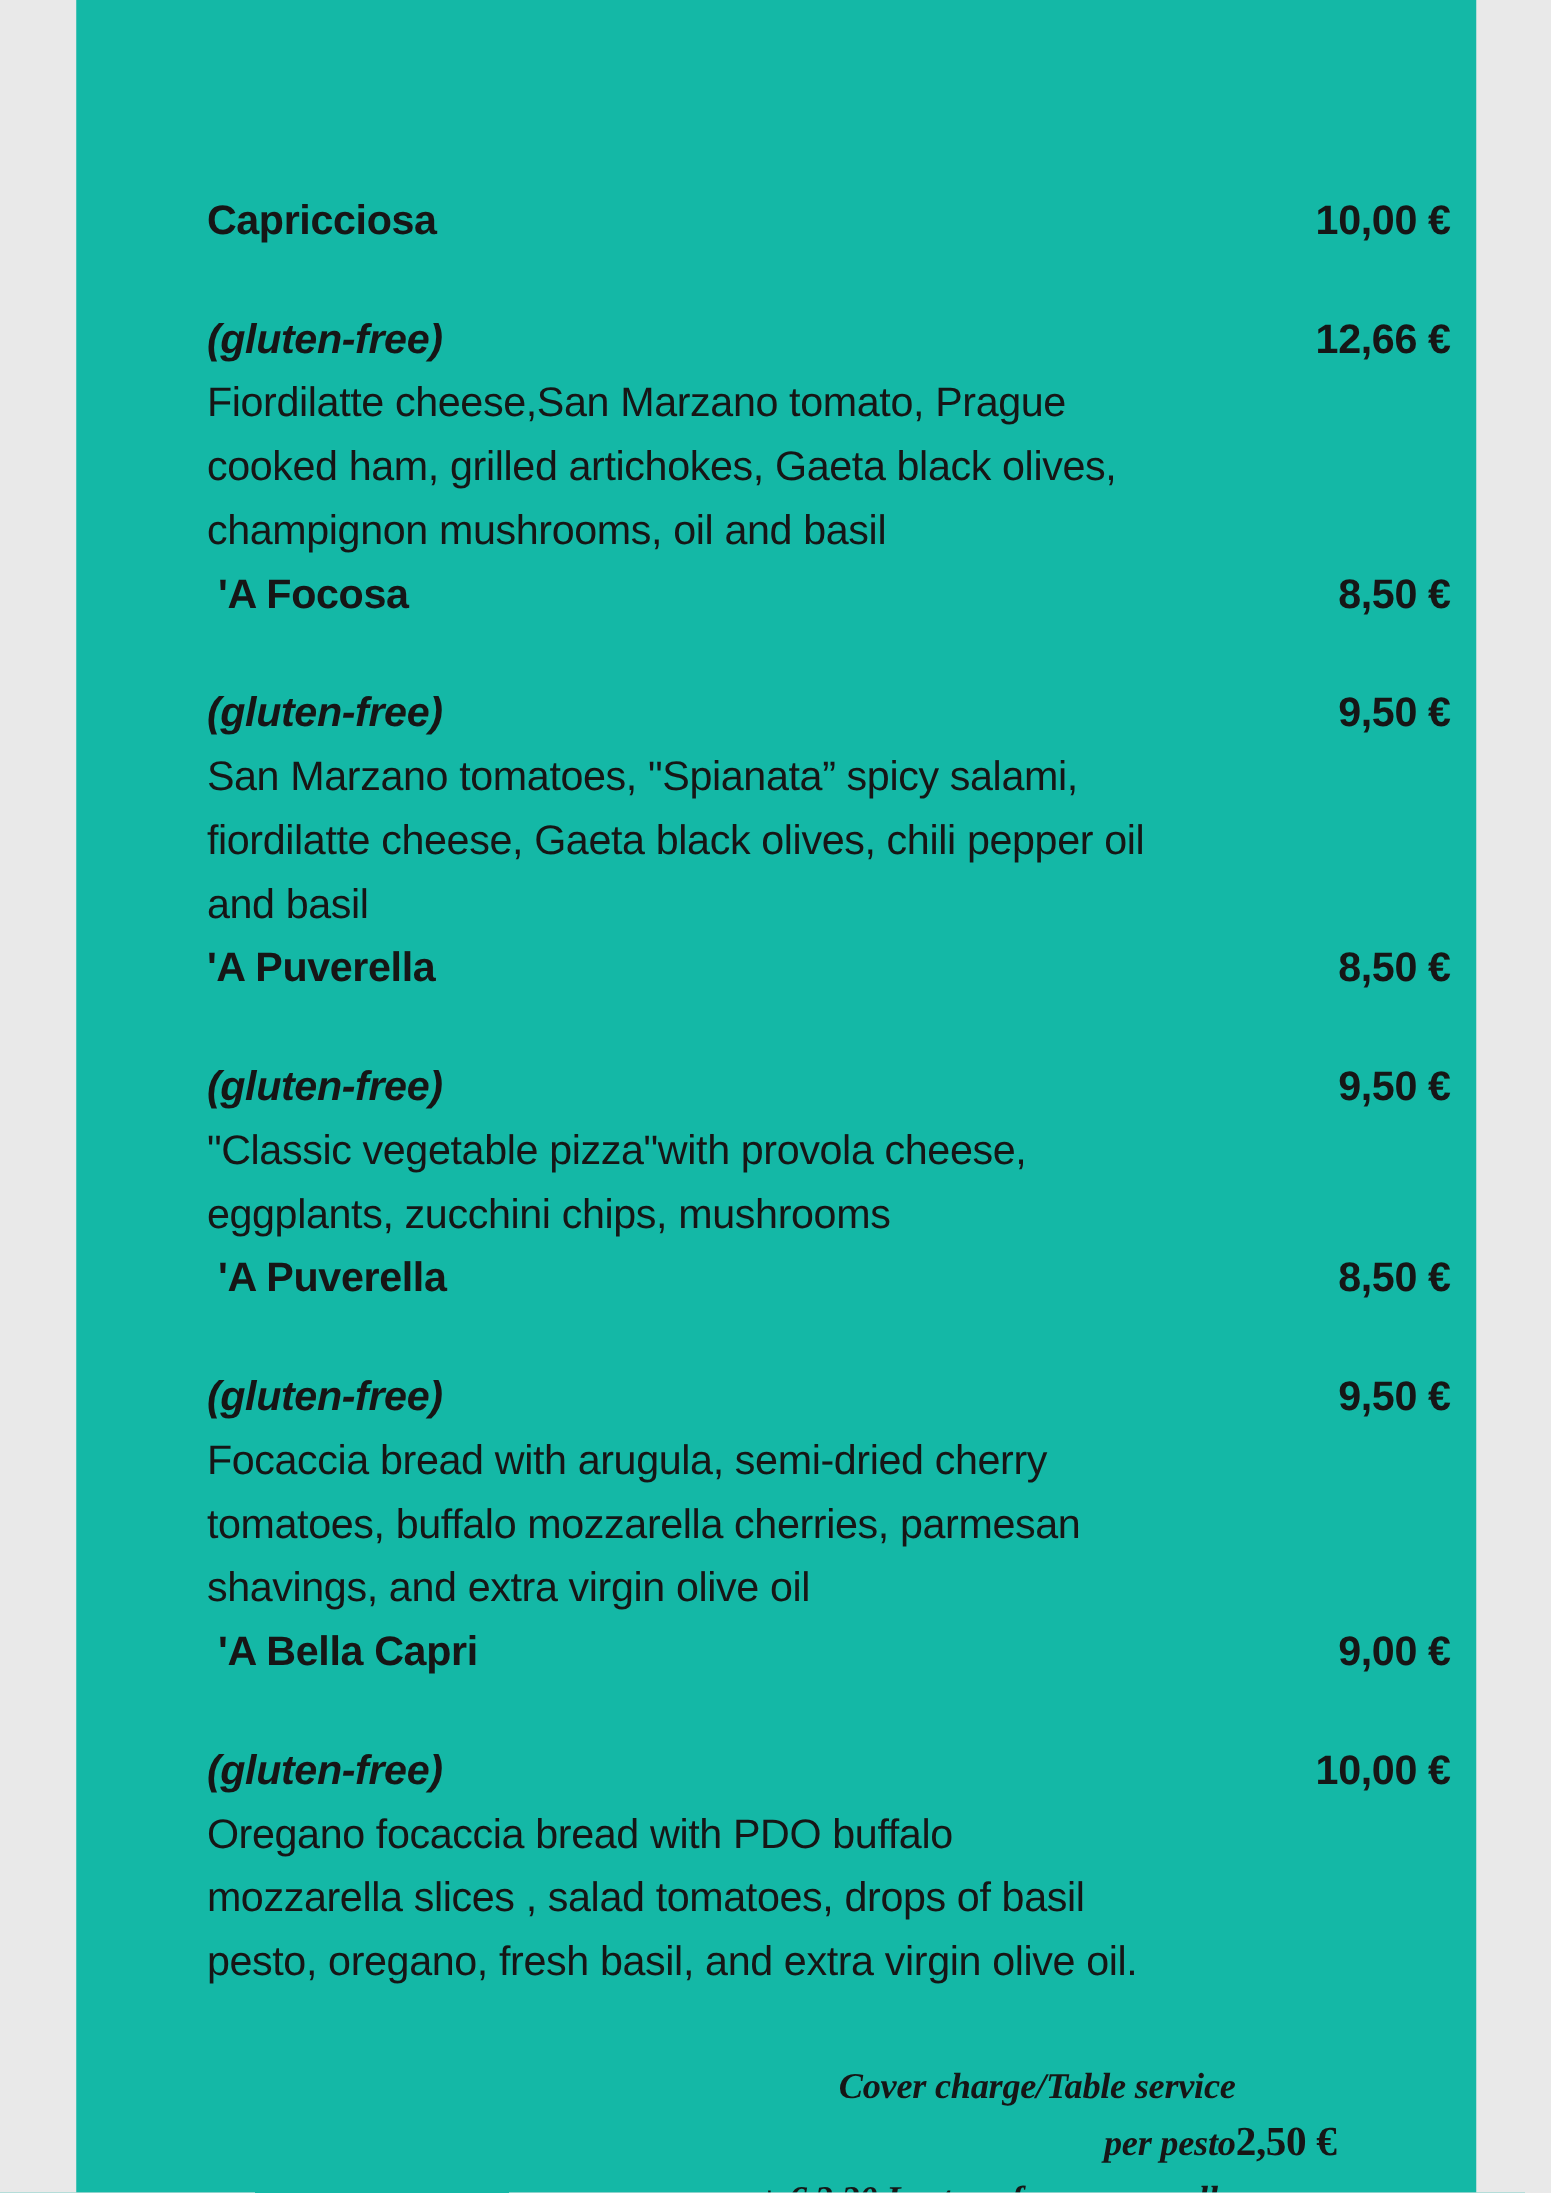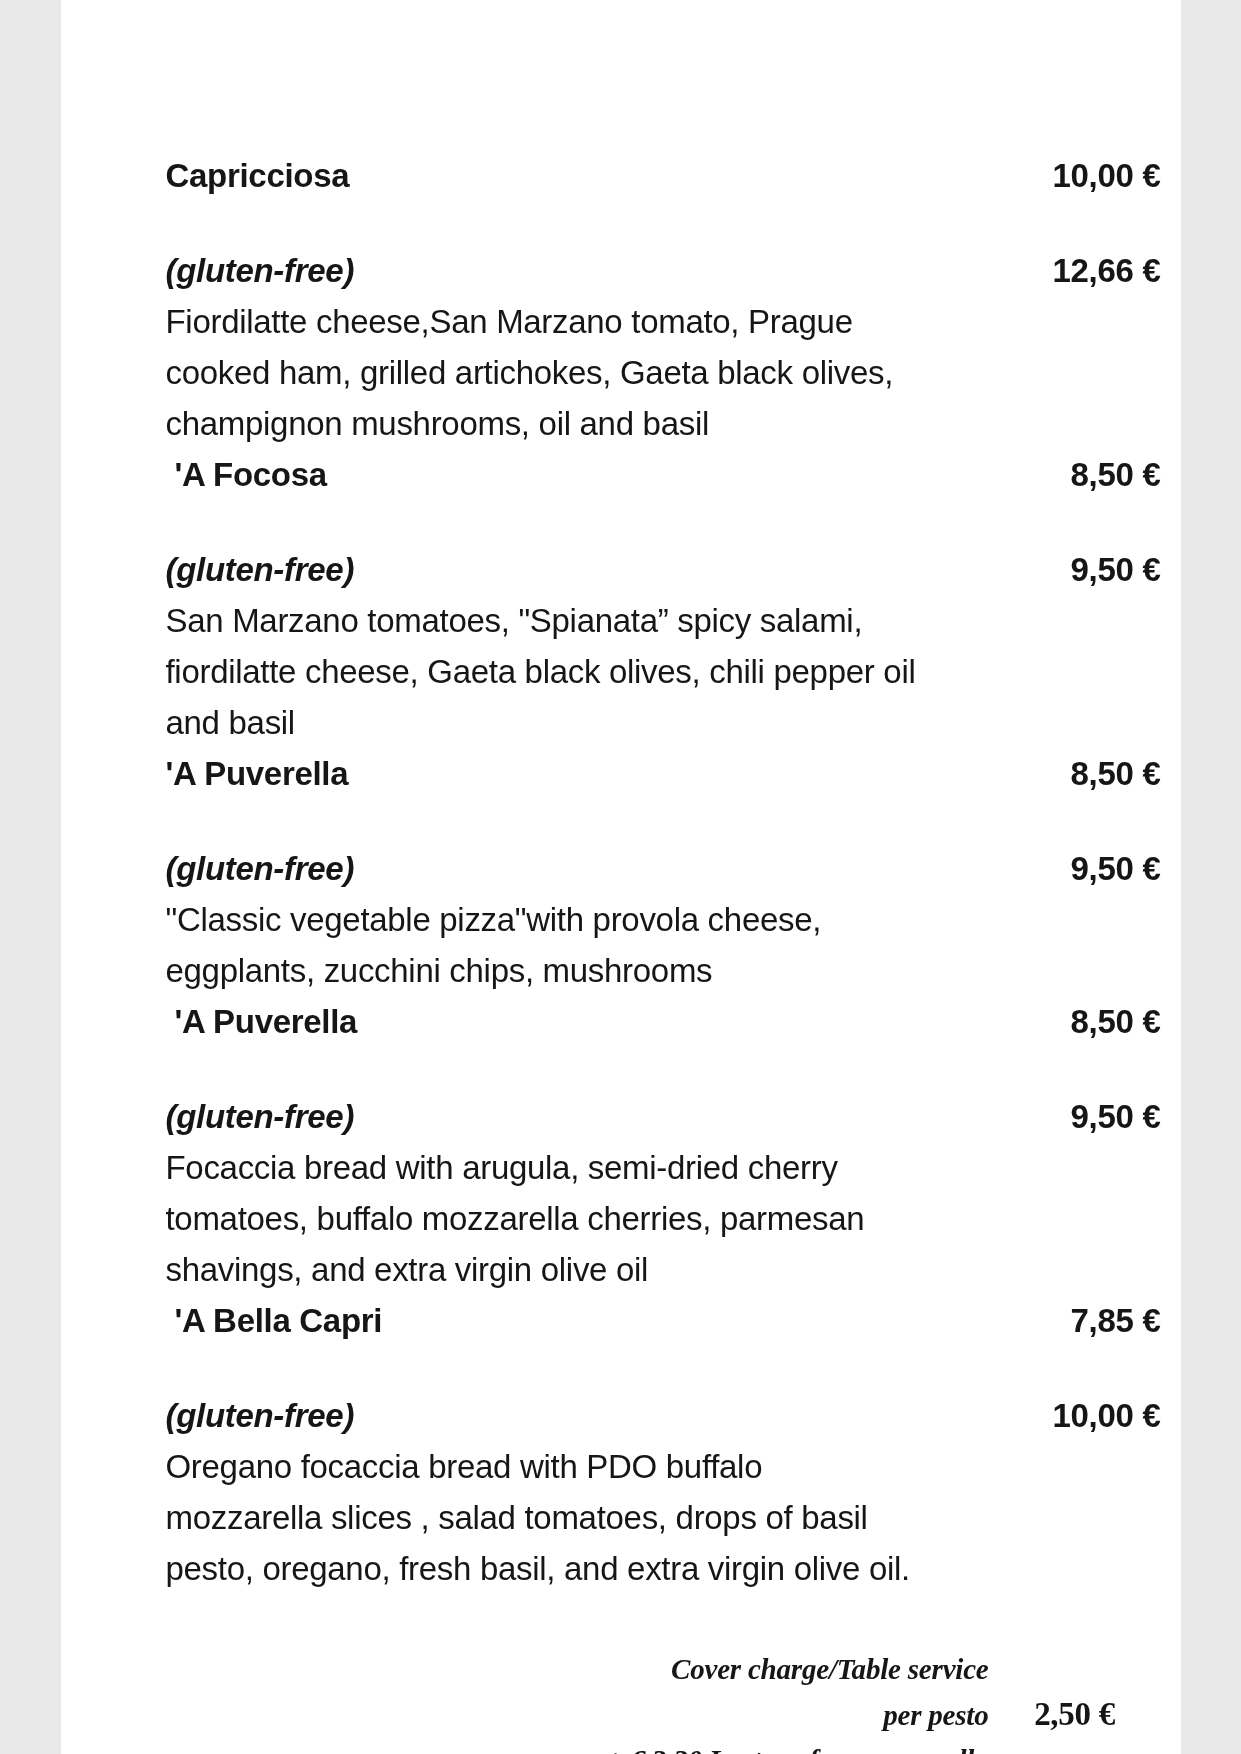--- a/index.html
+++ b/index.html
@@ -1,34 +1,34 @@
 <!DOCTYPE html>
 <html><head>
 <meta charset="utf-8">
 <style>
   html,body{margin:0;padding:0;background:#e9e9e9;}
   .page{
-    width:1120px;height:1754px;background:#ffffff;color:#161616;
+    width:1120px;height:1754px;background:#14b8a6;color:#161616;
     position:relative;overflow:hidden;margin:0 auto;
     font-family:"Liberation Sans",sans-serif;
   }
   .content{
     position:absolute;left:105px;top:150px;width:995px;
     font-size:33px;line-height:51px;letter-spacing:-0.3px;
   }
   .row{display:flex;justify-content:space-between;align-items:baseline;}
   .item-name{font-weight:700;white-space:pre-wrap;}
   .gluten{font-weight:700;font-style:italic;margin-top:44px;}
   .price{font-weight:700;white-space:pre;}
   .desc{margin:0;max-width:762px;}
   .footer{margin-top:53px;}
   .frow{display:flex;align-items:baseline;font-family:Liberation Serif, serif;}
   .ftext{width:823px;text-align:right;font-weight:700;font-style:italic;
          font-size:29px;line-height:45px;letter-spacing:-0.2px;}
-  .fprice{width:172px;text-align:center;font-weight:700;
+  .fprice{width:172px;text-align:left;font-weight:700;
           font-size:33px;line-height:45px;white-space:pre;}
 </style>
 </head>
 <body>
 
 <div class="page">
   <div class="content">
 
     <div>
   <div class="menu-item">
@@ -75,21 +75,21 @@
     <div class="row">
       <span class="gluten">(gluten-free)</span>
       <span class="price">9,50 €</span>
     </div>
     <p class="desc">Focaccia bread with arugula, semi-dried cherry tomatoes, buffalo mozzarella cherries, parmesan shavings, and extra virgin olive oil</p>
   </div>
 
   <div class="menu-item">
     <div class="row">
       <span class="item-name"> 'A Bella Capri</span>
-      <span class="price">7,85 €</span>
+      <span class="price">9,00 €</span>
     </div>
     <div class="row">
       <span class="gluten">(gluten-free)</span>
       <span class="price">10,00 €</span>
     </div>
     <p class="desc">Oregano focaccia bread with PDO buffalo mozzarella slices , salad tomatoes, drops of basil pesto, oregano, fresh basil, and extra virgin olive oil.</p>
   </div>
 </div>
 
     <div class="footer">

